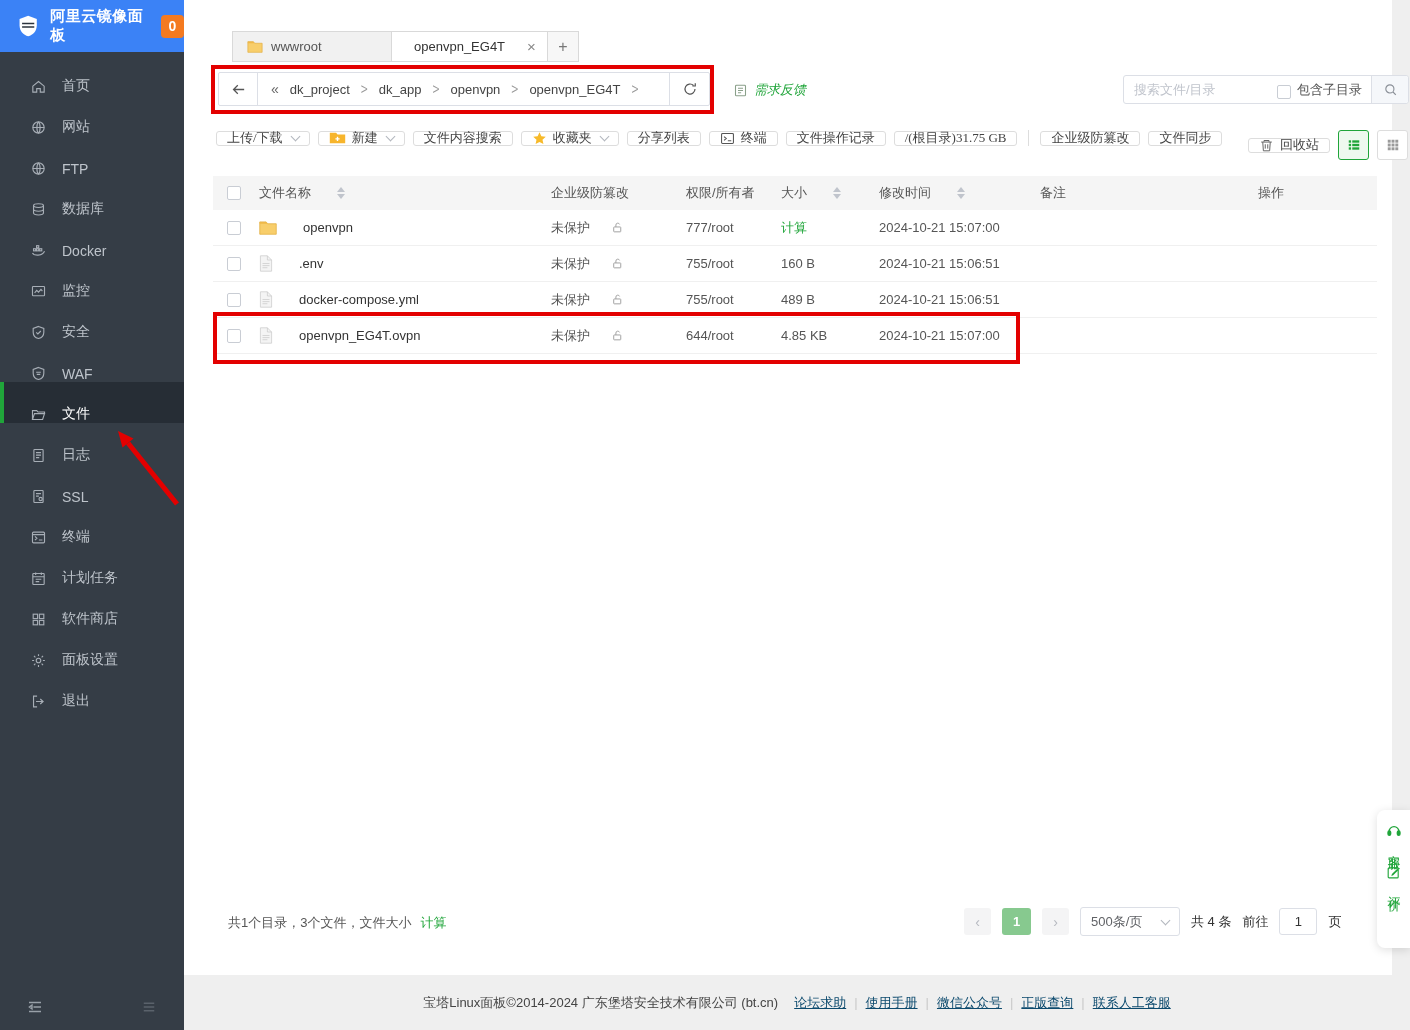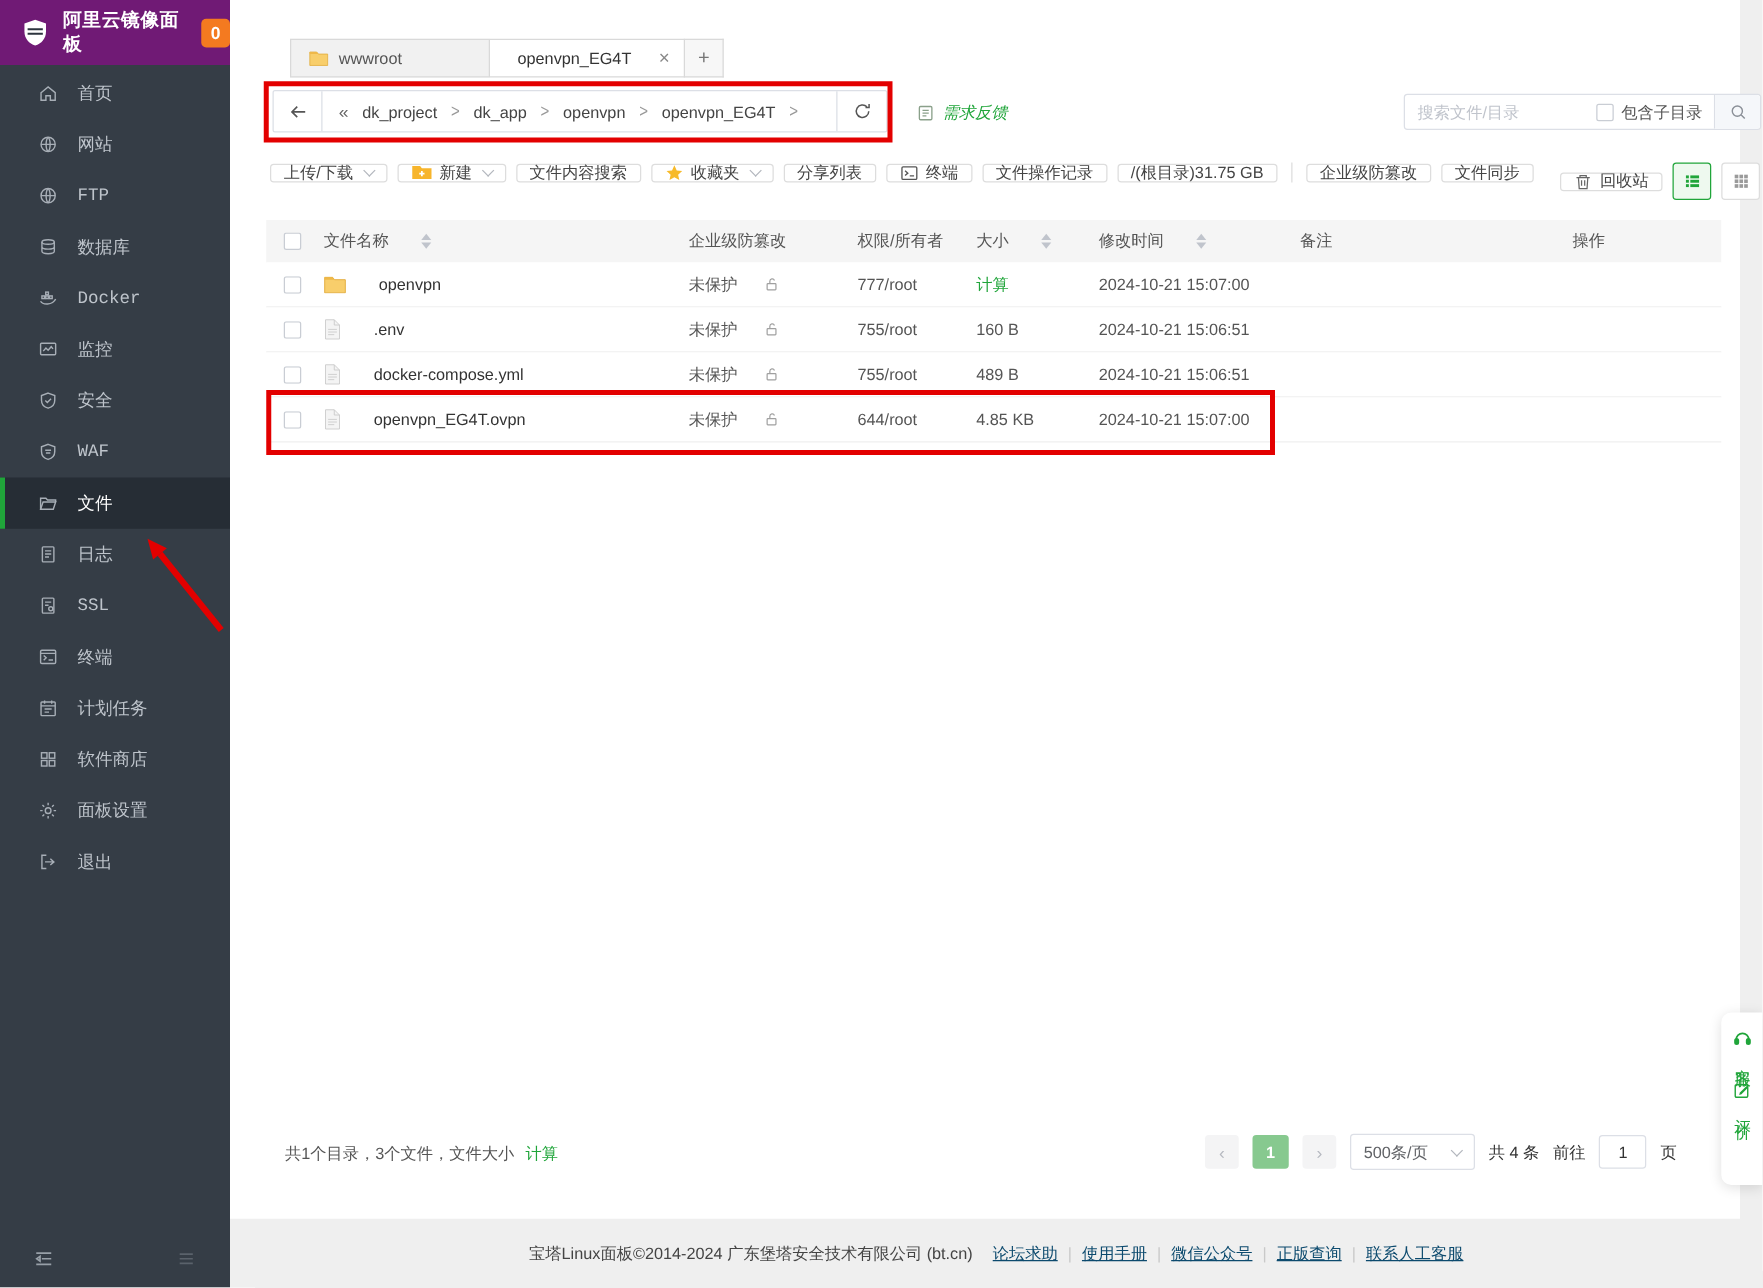--- a/index.html
+++ b/index.html
@@ -9,27 +9,27 @@
     background: #efefef;
     font-family: "Liberation Sans", "DejaVu Sans", sans-serif;
     font-size: 13px;
     color: #555;
     overflow: hidden;
   }
   svg { display:block; }
 
   
   .sidebar { position:absolute; left:0; top:0; width:184px; height:1030px; background:#353d46; z-index:2; }
-  .logo-bar { height:52px; background:#701a75; display:flex; align-items:center; padding-left:16px; }
+  .logo-bar { height:52px; background:#3b82f6; display:flex; align-items:center; padding-left:16px; }
   .logo-title { color:#fff; font-size:15px; font-weight:bold; margin-left:10px; letter-spacing:0.5px; }
   .logo-badge { margin-left:9px; min-width:23px; height:23px; background:#f47a20; border-radius:4px;
     color:#fff; font-weight:bold; font-size:14px; display:flex; align-items:center; justify-content:center; padding:0 4px;}
   .nav { padding-top:2px; }
-  .nav-item { height:41px; display:flex; align-items:center; padding-left:30px; gap:15px;
-    color:#bec4cb; font-size:14px; cursor:pointer;font-family:Liberation Mono, monospace; }
+  .nav-item { height:41px; display:flex; align-items:flex-end; padding-left:30px; gap:15px;
+    color:#bec4cb; font-size:14px; cursor:pointer; }
   .nav-item svg { stroke:#a7aeb6; }
   .nav-item.active { background:#262d35; border-left:4px solid #20a53a; padding-left:26px; color:#fff; }
   .side-foot { position:absolute; bottom:0; left:0; width:184px; height:46px; display:flex;
     align-items:center; justify-content:space-between; padding:0 26px; }
 
   
   .main-panel { position:absolute; left:184px; top:0; width:1208px; height:975px; background:#fff; z-index:1; }
 
   
   .tabs { position:absolute; left:29px; top:31px; display:flex; align-items:flex-end;padding-left:19px; }
@@ -54,31 +54,31 @@
   .crumb-refresh { width:40px; border-left:1px solid #dcdfe6; display:flex; align-items:center; justify-content:center; cursor:pointer; }
 
   .feedback { position:absolute; left:549px; top:81px; display:flex; align-items:center; gap:6px; cursor:pointer; }
   .feedback span { color:#20a53a; font-size:13px;font-style:italic; }
 
   .search-box { position:absolute; left:907px; top:75px; width:286px; height:29px; border:1px solid #dcdfe6;
     border-radius:3px; display:flex; align-items:center; background:#fff;margin-left:32px; }
   .search-input { flex:1; min-width:0; border:none; outline:none; font-size:13px; padding:0 10px; color:#333;
     font-family:inherit; background:transparent; }
   .search-input::placeholder { color:#c0c4cc; }
-  .subdir { display:flex; align-items:center; gap:6px; margin-right:9px; cursor:pointer; }
+  .subdir { display:flex; align-items:flex-end; gap:6px; margin-right:9px; cursor:pointer; }
   .cbx { width:14px; height:14px; border:1px solid #c9cdd4; border-radius:2px; background:#fff; }
   .subdir-label { color:#555; font-size:13px; white-space:nowrap; }
   .search-btn { width:37px; align-self:stretch; border-left:1px solid #dcdfe6; background:#f5f7fa;
     display:flex; align-items:center; justify-content:center; cursor:pointer; border-radius:0 3px 3px 0; }
 
   
   .toolbar-left { position:absolute; left:32px; top:130px; display:flex; align-items:center; gap:8px; }
   .toolbar-right { position:absolute; left:1064px; top:130px; display:flex; align-items:center; gap:8px; }
   .tbtn { height:15px; border:1px solid #ddd; border-radius:3px; background:#fff; display:flex;
-    align-items:center; gap:6px; padding:0 10px; font-size:13px; color:#444; cursor:pointer; white-space:nowrap; }
+    align-items:center; gap:6px; padding:0 10px; font-size:13px; color:#444; cursor:pointer; white-space:nowrap;font-family:Liberation Serif, serif; }
   .vdiv { width:1px; height:16px; background:#ddd; margin:0 3px; }
   .chev { display:inline-block; width:7px; height:7px; border-right:1.4px solid #b2b6bd; border-bottom:1.4px solid #b2b6bd;
     transform:rotate(45deg); margin-left:3px; margin-top:-3px; }
   .toggle { width:31px; height:30px; border:1px solid #ddd; border-radius:3px; background:#fff;
     display:flex; align-items:center; justify-content:center; cursor:pointer; }
   .toggle.active { border-color:#20a53a; background:#eef9ef; }
 
   
   .ftable { position:absolute; left:29px; top:176px; width:1164px; }
   .t-grid { display:grid; grid-template-columns:40px 292px 135px 95px 98px 157px 220px 1fr; align-items:center; }

